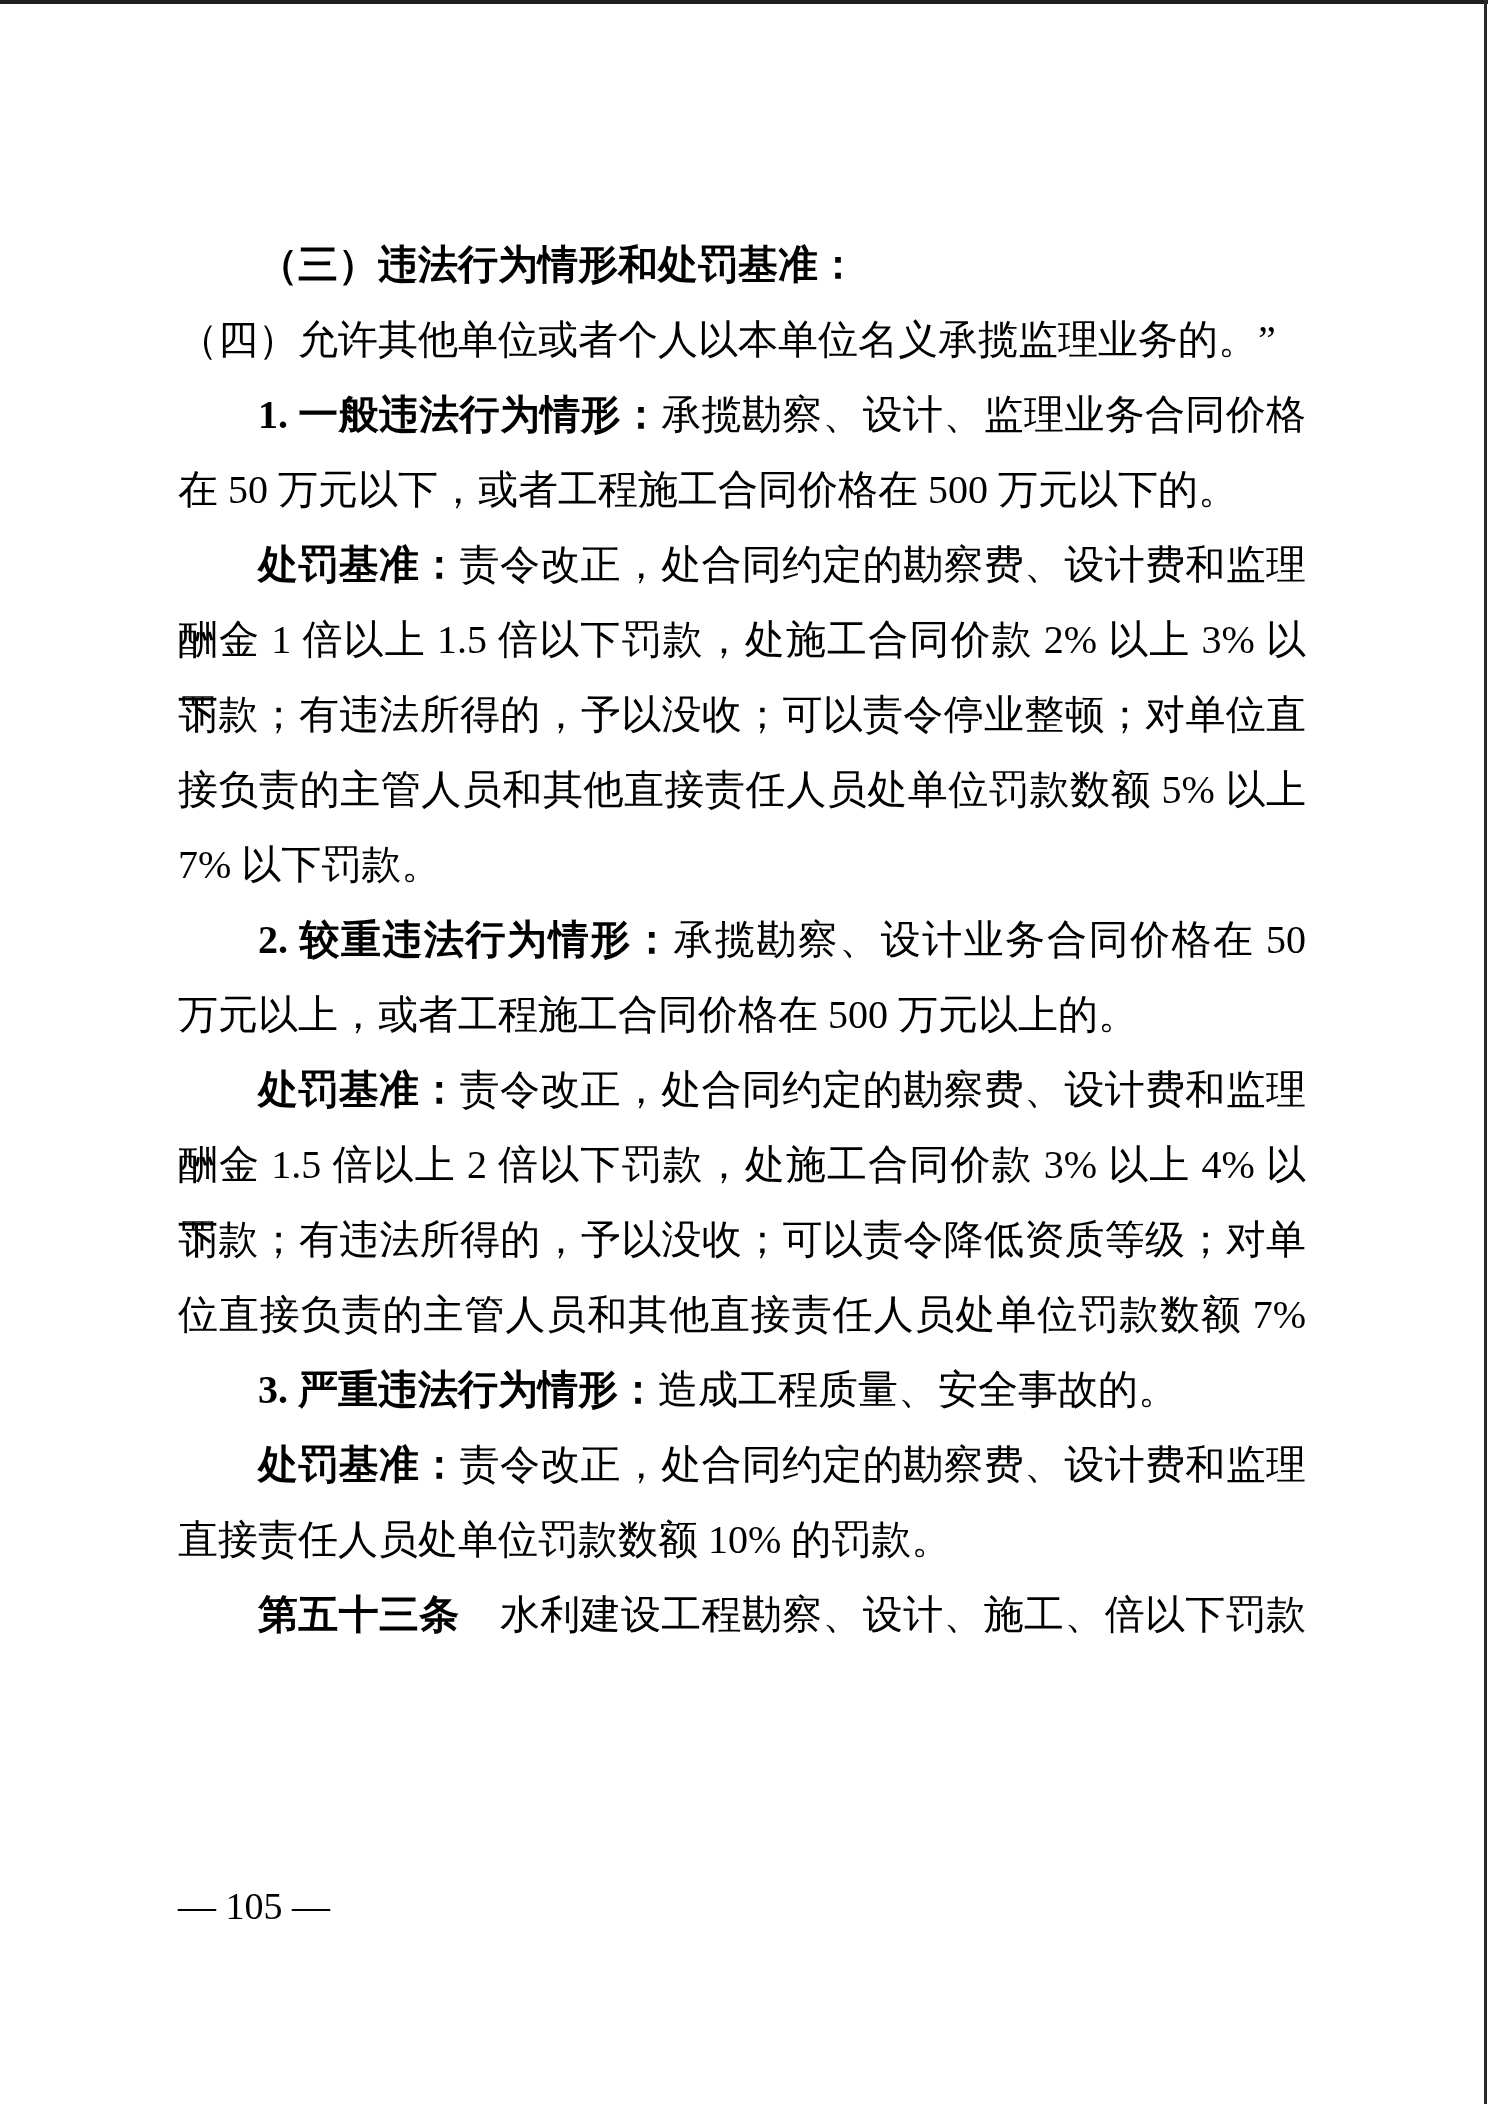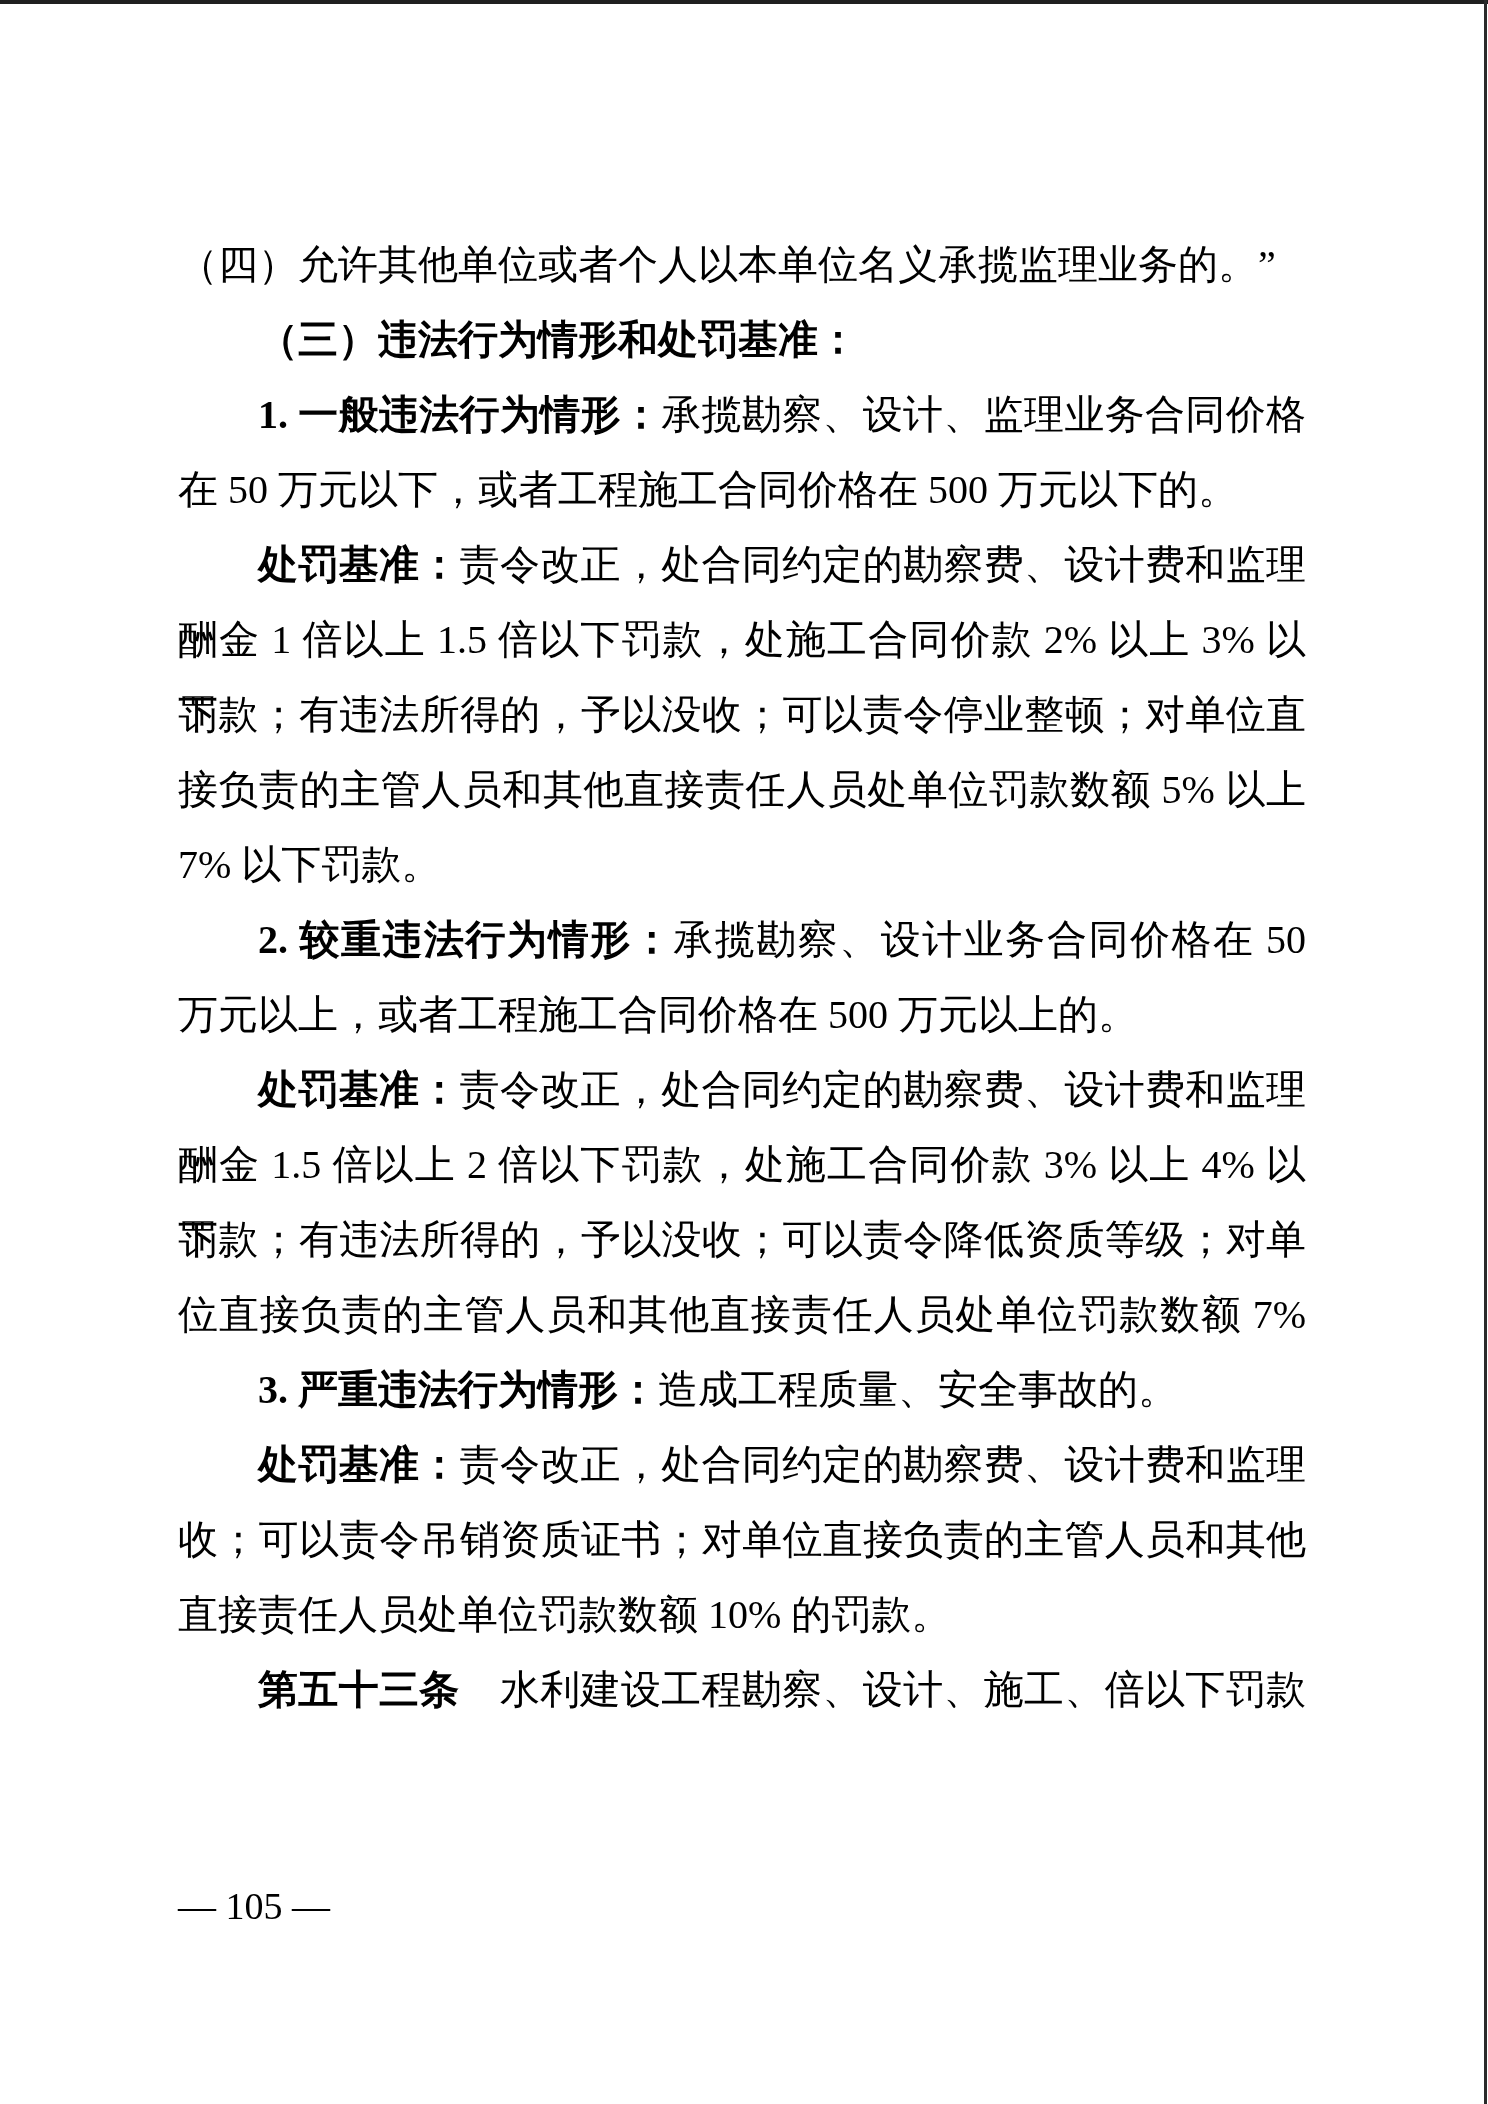--- a/index.html
+++ b/index.html
@@ -61,36 +61,35 @@
   }
 </style>
 </head>
 <body>
 
 <div id="page">
   <div id="edge-top"></div>
   <div id="edge-right"></div>
 
   <div id="text-block">
+      <div class="line" style="text-indent: 80px;"><span class="seg bold">（三）违法行为情形和处罚基准：</span></div>
       <div class="line"><span class="seg">（四）允许其他单位或者个人以本单位名义承揽监理业务的。”</span></div>
-      <div class="line" style="text-indent: 80px;"><span class="seg bold">（三）违法行为情形和处罚基准：</span></div>
       <div class="line just" style="text-indent: 80px;"><span class="seg bold">1. 一般违法行为情形：</span><span class="seg">承揽勘察、设计、监理业务合同价格</span></div>
       <div class="line"><span class="seg">在 50 万元以下，或者工程施工合同价格在 500 万元以下的。</span></div>
       <div class="line just" style="text-indent: 80px;"><span class="seg bold">处罚基准：</span><span class="seg">责令改正，处合同约定的勘察费、设计费和监理</span></div>
       <div class="line just"><span class="seg">酬金 1 倍以上 1.5 倍以下罚款，处施工合同价款 2% 以上 3% 以下</span></div>
       <div class="line just"><span class="seg">罚款；有违法所得的，予以没收；可以责令停业整顿；对单位直</span></div>
       <div class="line just"><span class="seg">接负责的主管人员和其他直接责任人员处单位罚款数额 5% 以上</span></div>
       <div class="line"><span class="seg">7% 以下罚款。</span></div>
       <div class="line just" style="text-indent: 80px;"><span class="seg bold">2. 较重违法行为情形：</span><span class="seg">承揽勘察、设计业务合同价格在 50</span></div>
       <div class="line"><span class="seg">万元以上，或者工程施工合同价格在 500 万元以上的。</span></div>
       <div class="line just" style="text-indent: 80px;"><span class="seg bold">处罚基准：</span><span class="seg">责令改正，处合同约定的勘察费、设计费和监理</span></div>
       <div class="line just"><span class="seg">酬金 1.5 倍以上 2 倍以下罚款，处施工合同价款 3% 以上 4% 以下</span></div>
       <div class="line just"><span class="seg">罚款；有违法所得的，予以没收；可以责令降低资质等级；对单</span></div>
       <div class="line just"><span class="seg">位直接负责的主管人员和其他直接责任人员处单位罚款数额 7%</span></div>
       <div class="line" style="text-indent: 80px;"><span class="seg bold">3. 严重违法行为情形：</span><span class="seg">造成工程质量、安全事故的。</span></div>
       <div class="line just" style="text-indent: 80px;"><span class="seg bold">处罚基准：</span><span class="seg">责令改正，处合同约定的勘察费、设计费和监理</span></div>
-      <div class="line just"><span class="seg">收；可以责令吊销资质证书；对单位直接负责的主管人员和其他</span></div>
       <div class="line"><span class="seg">直接责任人员处单位罚款数额 10% 的罚款。</span></div>
       <div class="line just" style="text-indent: 80px;"><span class="seg bold">第五十三条</span><span class="seg">　水利建设工程勘察、设计、施工、倍以下罚款</span></div>
     </div>
 
   <div id="page-number">— 105 —</div>
 </div>
 
 </body></html>

